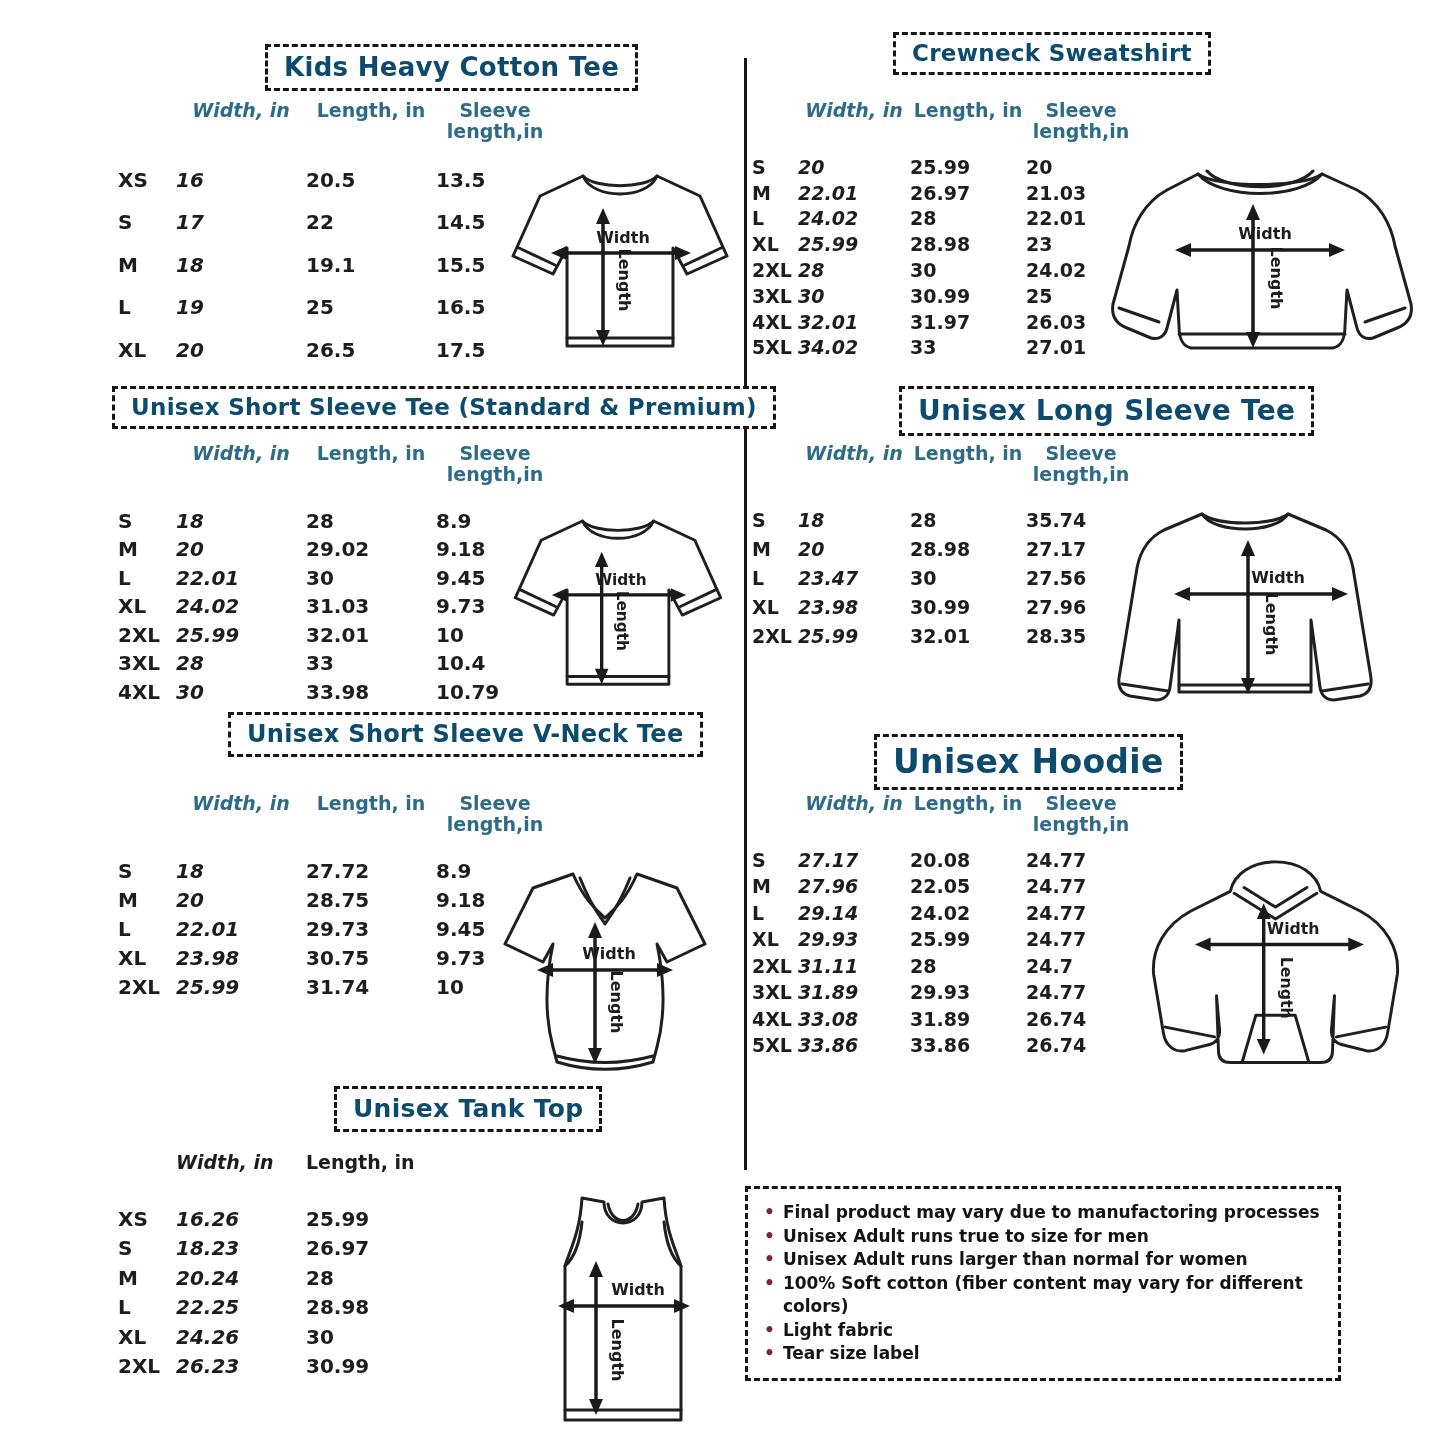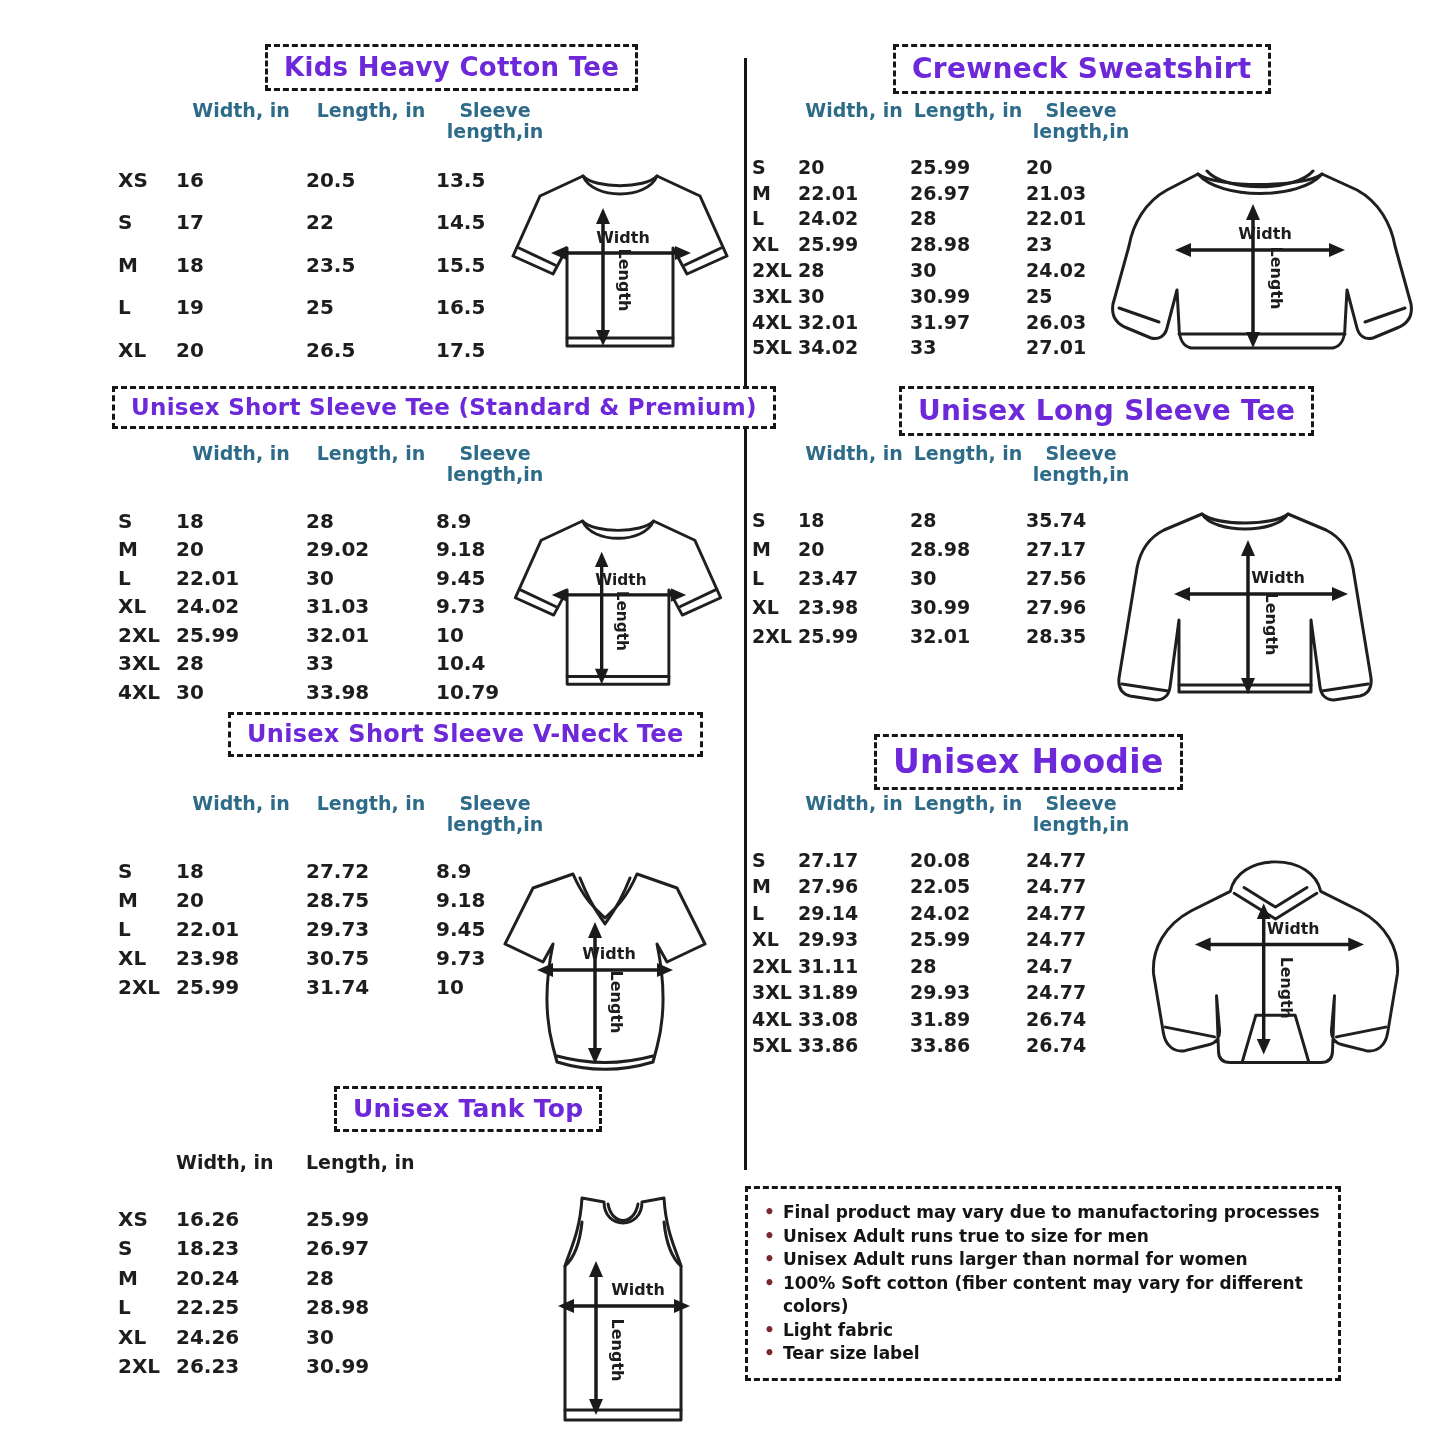--- a/index.html
+++ b/index.html
@@ -2,28 +2,28 @@
 <html><head>
 <meta charset="utf-8">
 <style>
   html,body{margin:0;padding:0;background:#fff;}
   #canvas{
     position:relative;width:1445px;height:1445px;background:#ffffff;
     font-family:"DejaVu Sans",sans-serif;font-weight:bold;color:#1d1d1d;overflow:hidden;
   }
   .title-box{
     position:absolute;border:3px dashed #161616;padding:5px 16px 6px 16px;
-    color:#6d28d9;white-space:nowrap;letter-spacing:.3px;background:#fff;text-align:right;
+    color:#0c4a6e;white-space:nowrap;letter-spacing:.3px;background:#fff;text-align:right;
   }
   .divider{position:absolute;left:744px;top:58px;width:3px;height:1112px;background:#161616;}
   .tbl{position:absolute;}
   .trow{display:flex;align-items:flex-start;height:var(--rh);}
   .hrow{height:auto;margin-bottom:var(--hm);}
   .c0{width:58px;}
-  .c1{width:130px;}
+  .c1{width:130px;font-style:italic;}
   .c2{width:130px;}
   .c3{width:118px;}
   .sec-right .c0{width:46px;}
   .sec-right .c1{width:112px;}
   .sec-right .c2{width:116px;}
   .sec-right .c3{width:110px;}
   .hcell{color:#2e6b88;font-size:19px;line-height:1.1;text-align:center;}
   .sec-tank .hcell{color:#1d1d1d;text-align:left;}
   .size,.val{font-size:var(--fs);color:#1d1d1d;}
   .drawing{position:absolute;}
@@ -64,21 +64,21 @@
       </div>
       <div class="trow">
         <span class="size c0">S</span>
         <span class="val c1">17</span>
         <span class="val c2">22</span>
         <span class="val c3">14.5</span>
       </div>
       <div class="trow">
         <span class="size c0">M</span>
         <span class="val c1">18</span>
-        <span class="val c2">23.5</span>
+        <span class="val c2">19.1</span>
         <span class="val c3">15.5</span>
       </div>
       <div class="trow">
         <span class="size c0">L</span>
         <span class="val c1">19</span>
         <span class="val c2">25</span>
         <span class="val c3">16.5</span>
       </div>
       <div class="trow">
         <span class="size c0">XL</span>
@@ -98,21 +98,21 @@
       <polygon class="ah" points="108,52 101,68 115,68"></polygon>
         <polygon class="ah" points="108,190 101,174 115,174"></polygon>
       <line class="ar" x1="68" y1="97" x2="184" y2="97"></line>
       <polygon class="ah" points="56,97 72,90 72,104"></polygon>
         <polygon class="ah" points="196,97 180,90 180,104"></polygon>
       <text x="128" y="87" text-anchor="middle">Width</text>
       <text transform="rotate(90 124,124)" x="124" y="124" text-anchor="middle">Length</text>
     </svg>
   </div>
 
-  <div class="title-box" style="left:893px;top:44px;font-size:28px;">
+  <div class="title-box" style="left:893px;top:32px;font-size:23px;">
     <span>Crewneck Sweatshirt</span>
   </div>
   <div class="tbl sec-right" style="left:752px;top:100px;--rh:25.8px;--hm:14px;--fs:19px;">
       <div class="trow hrow">
         <span class="c0"></span>
         <span class="hcell c1">Width, in</span>
         <span class="hcell c2">Length, in</span>
         <span class="hcell c3">Sleeve length,in</span>
       </div>
       <div class="trow">

